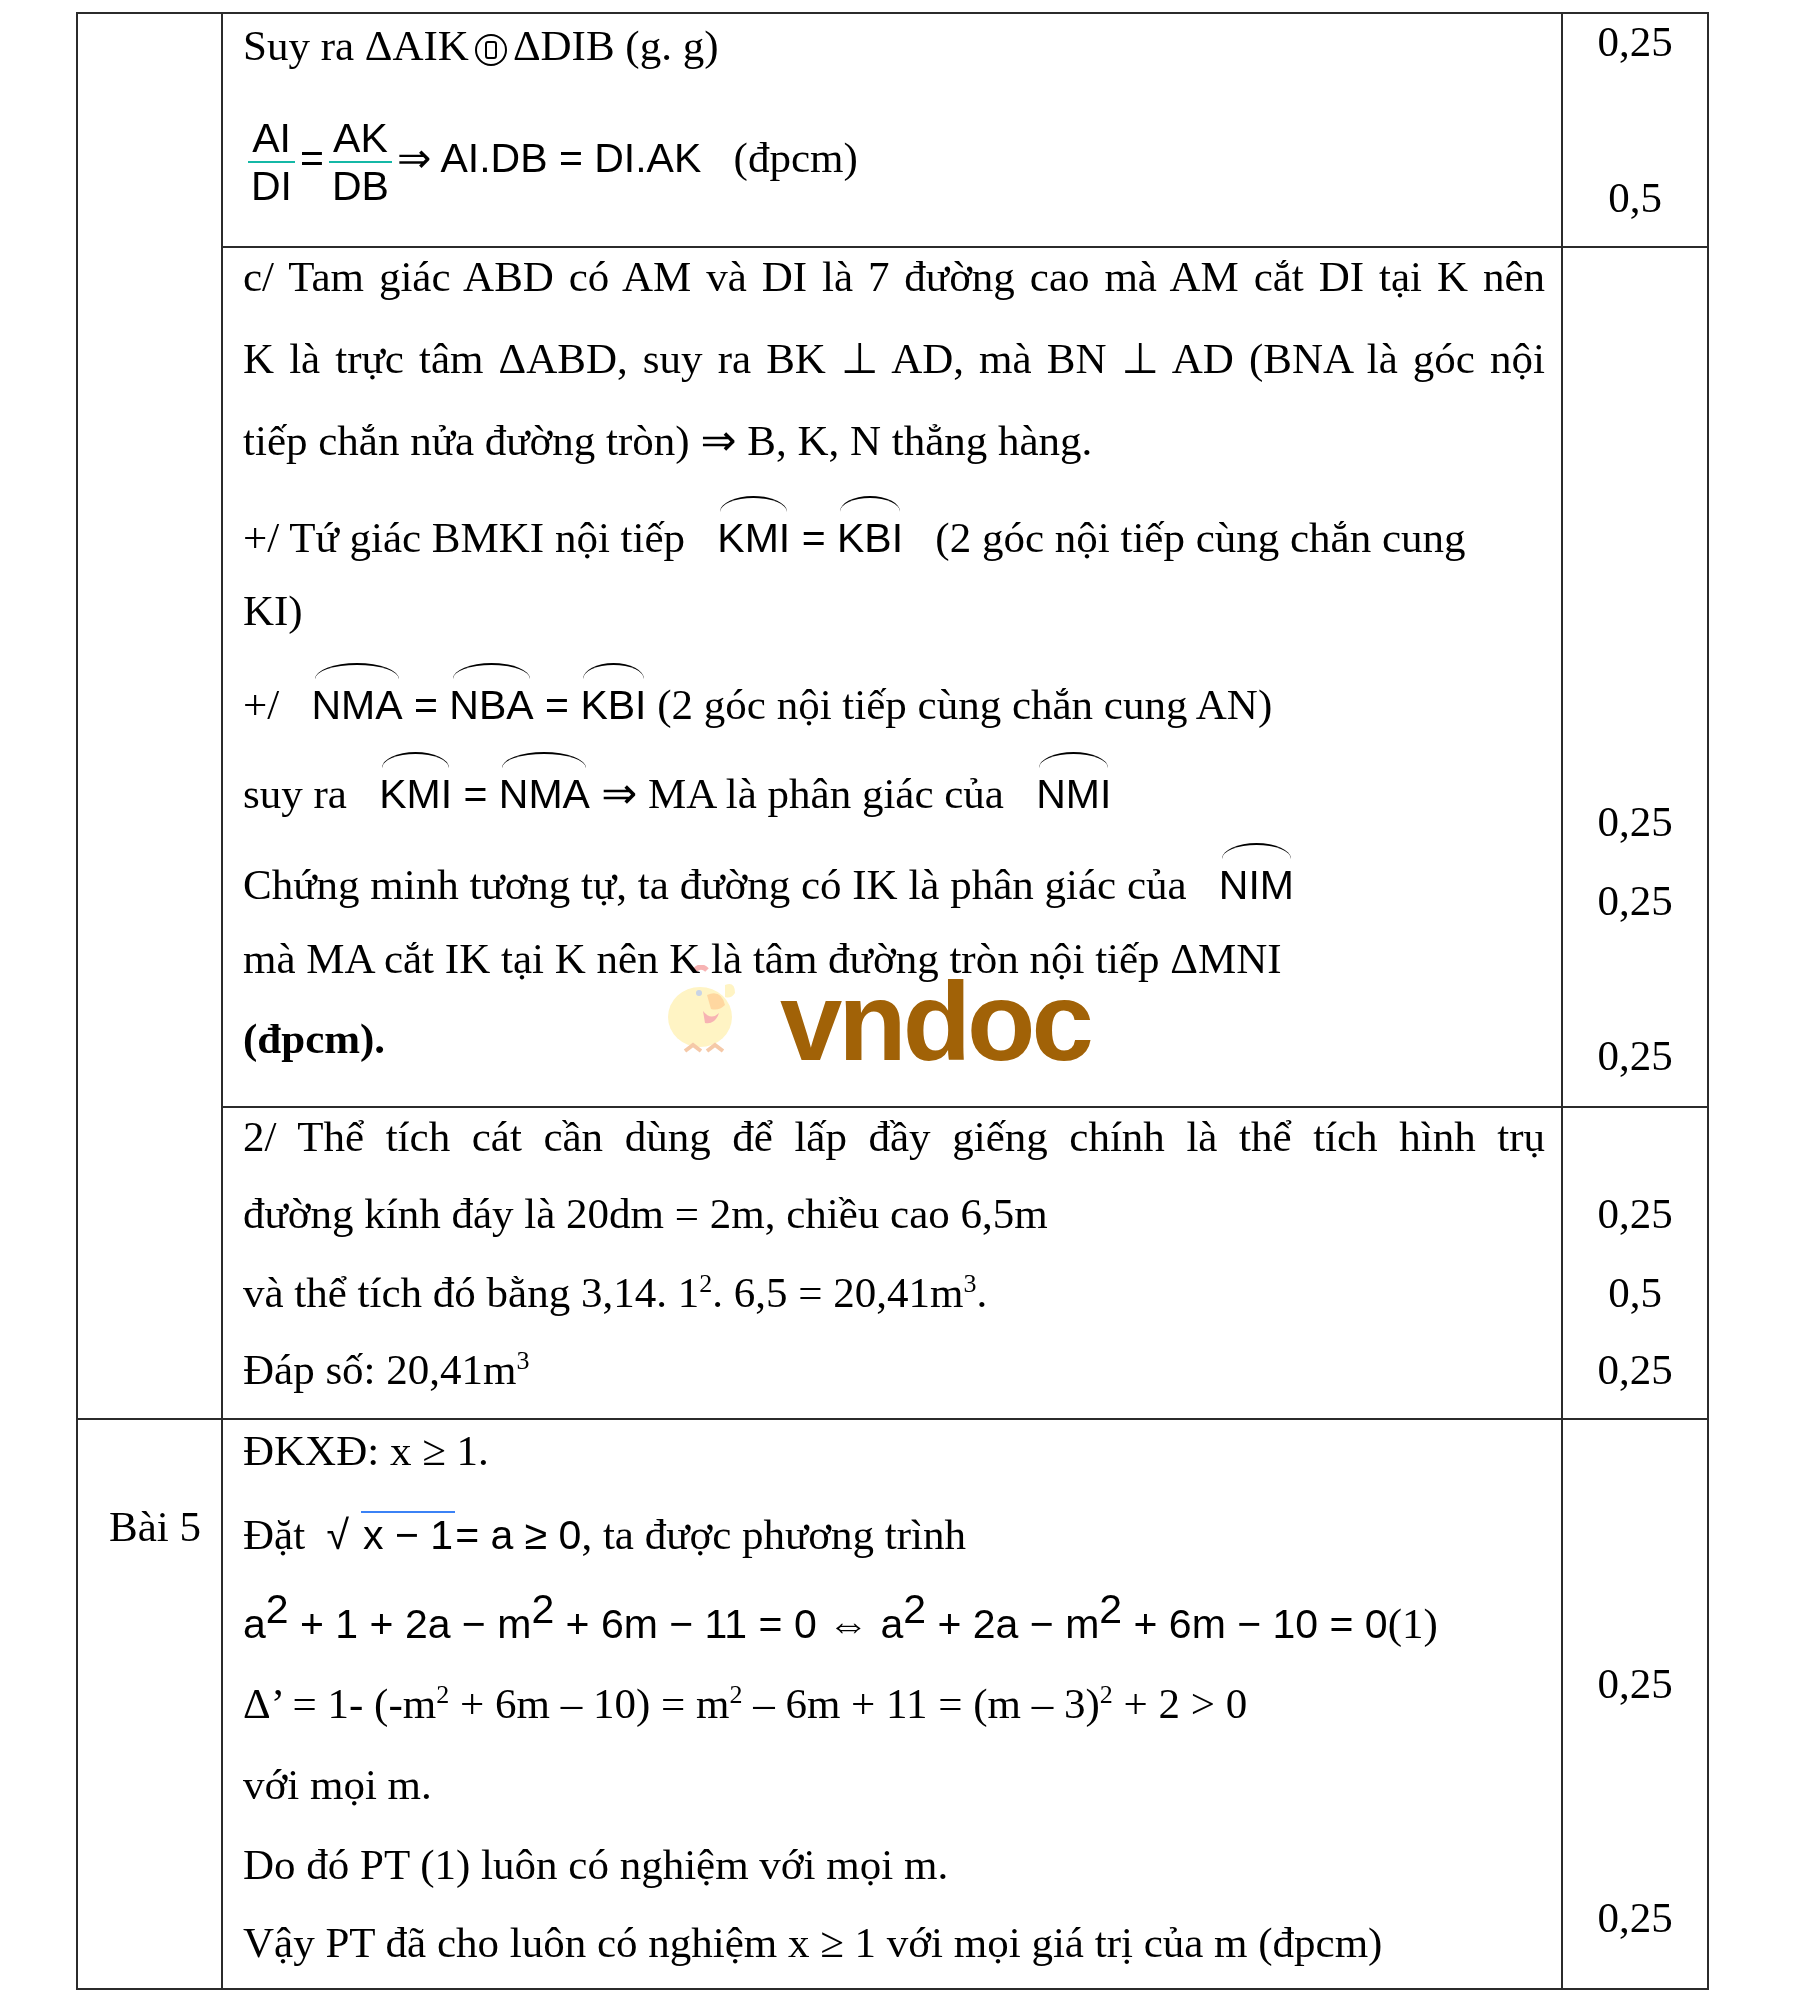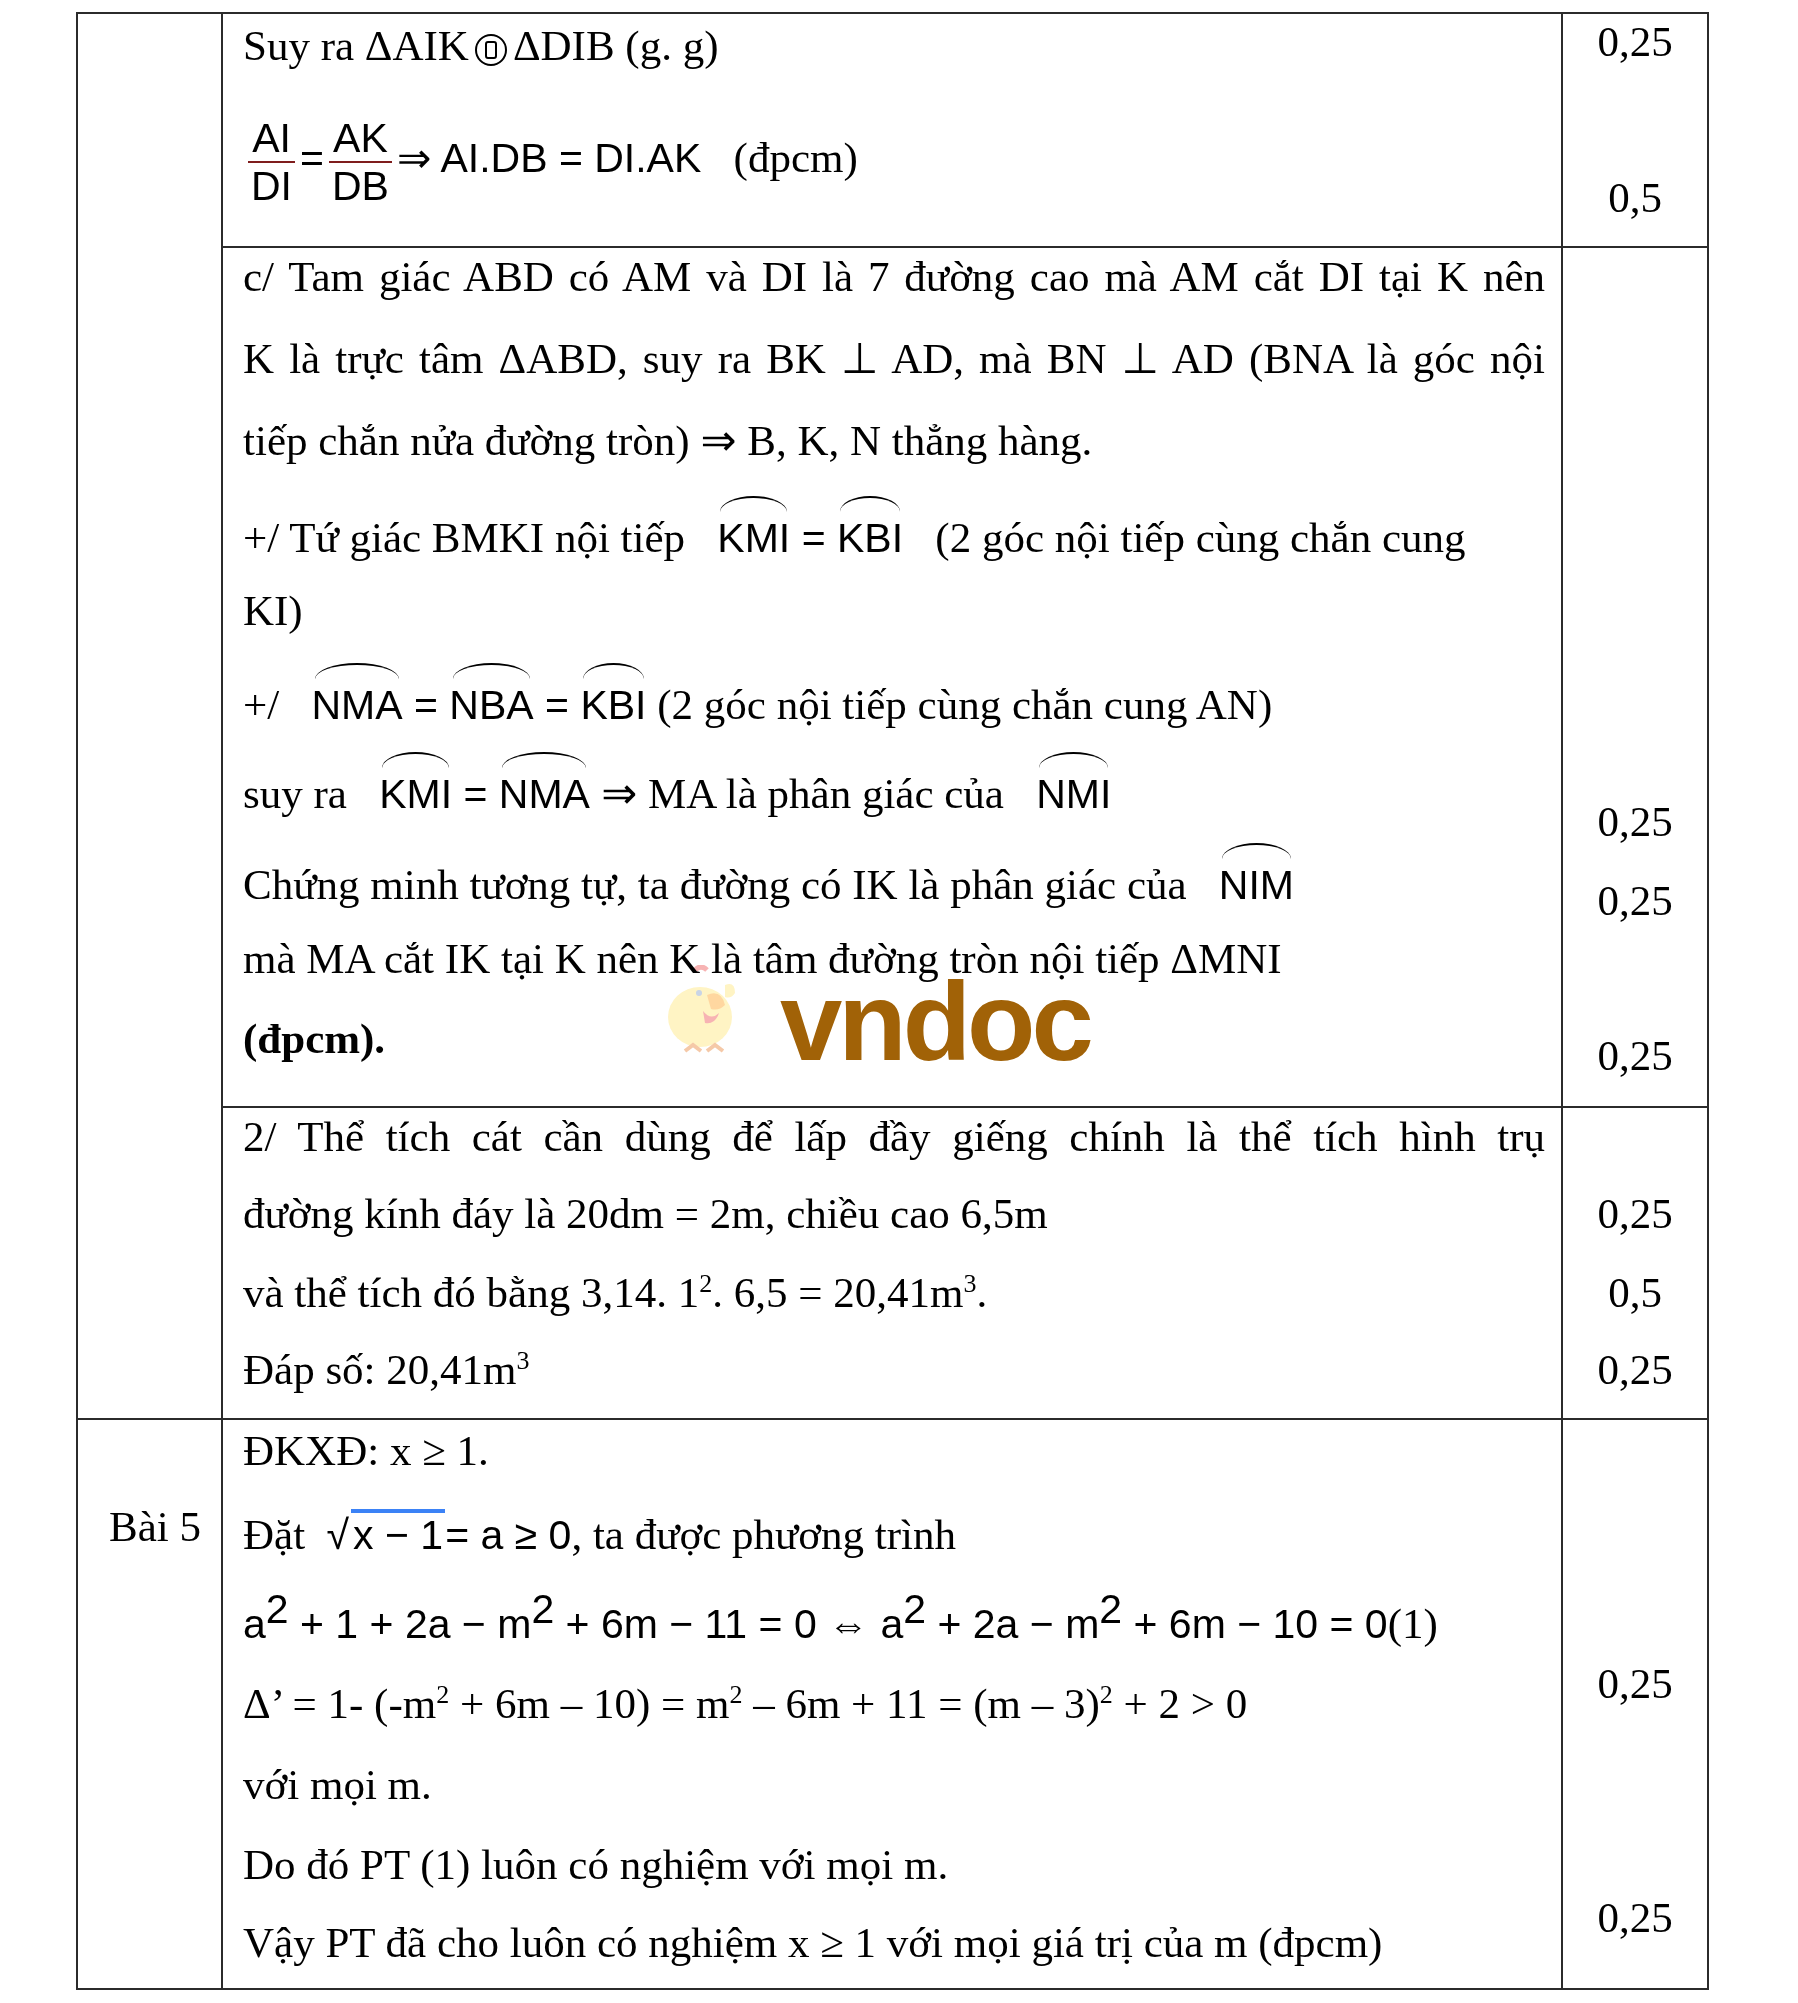--- a/index.html
+++ b/index.html
@@ -13,24 +13,24 @@
   .m { font-family:"Liberation Sans", sans-serif; font-size:41px; }
   .score { position:absolute; left:1563px; width:144px; text-align:center; font-size:43px;
            height:60px; line-height:60px; transform:translateY(-30px); }
   .label { position:absolute; left:78px; width:154px; text-align:center; font-size:43px;
            height:60px; line-height:60px; transform:translateY(-30px); }
   .hat { display:inline-block; position:relative; padding-top:6px; }
   .hat::before { content:""; position:absolute; left:4%; right:4%; top:-6px; height:14px;
            border-top:2.5px solid #000; border-radius:50% 50% 0 0 / 100% 100% 0 0; }
   .frac { display:inline-flex; flex-direction:column; align-items:center; vertical-align:middle;
           font-family:"Liberation Sans", sans-serif; font-size:41px; line-height:46px; margin:0 4px; }
-  .frac .num { border-bottom:2px solid #7f1d1d; padding:0 4px; }
+  .frac .num { border-bottom:2px solid #14b8a6; padding:0 4px; }
   .frac .den { padding:0 4px; }
   sup { font-size:26px; line-height:0; }
-  .sqrt { display:inline-block; border-top:4px solid #3b82f6; padding:0 2px; margin-left:2px; line-height:44px;}
+  .sqrt { display:inline-block; border-top:2px solid #3b82f6; padding:0 2px; margin-left:12px; line-height:44px;}
   .sim-icon { display:inline-block; width:28px; height:28px; border:2px solid #000; border-radius:50%;
               vertical-align:middle; position:relative; margin:0 6px; }
   .sim-icon::after { content:""; position:absolute; left:8px; top:5px; width:8px; height:14px;
               border:2px solid #000; border-radius:3px; }
   .wm { position:absolute; pointer-events:none; }
   .wm-text { position:absolute; left:780px; top:972px; font-family:Liberation Sans, sans-serif;
              font-weight:bold; font-size:112px; line-height:100px; color:#a16207; letter-spacing:-4px; }
   .wm-chick { position:absolute; left:655px; top:965px; width:100px; height:95px; }
 </style>
 </head>

